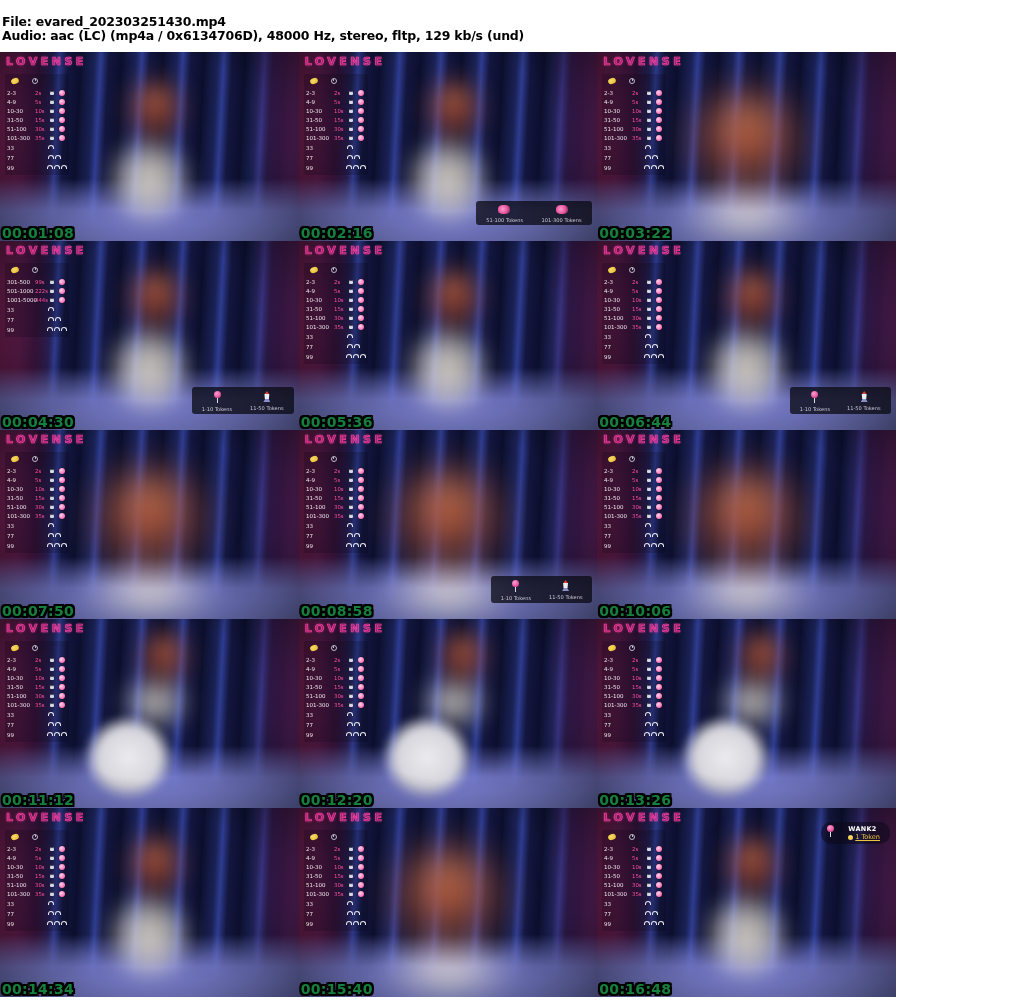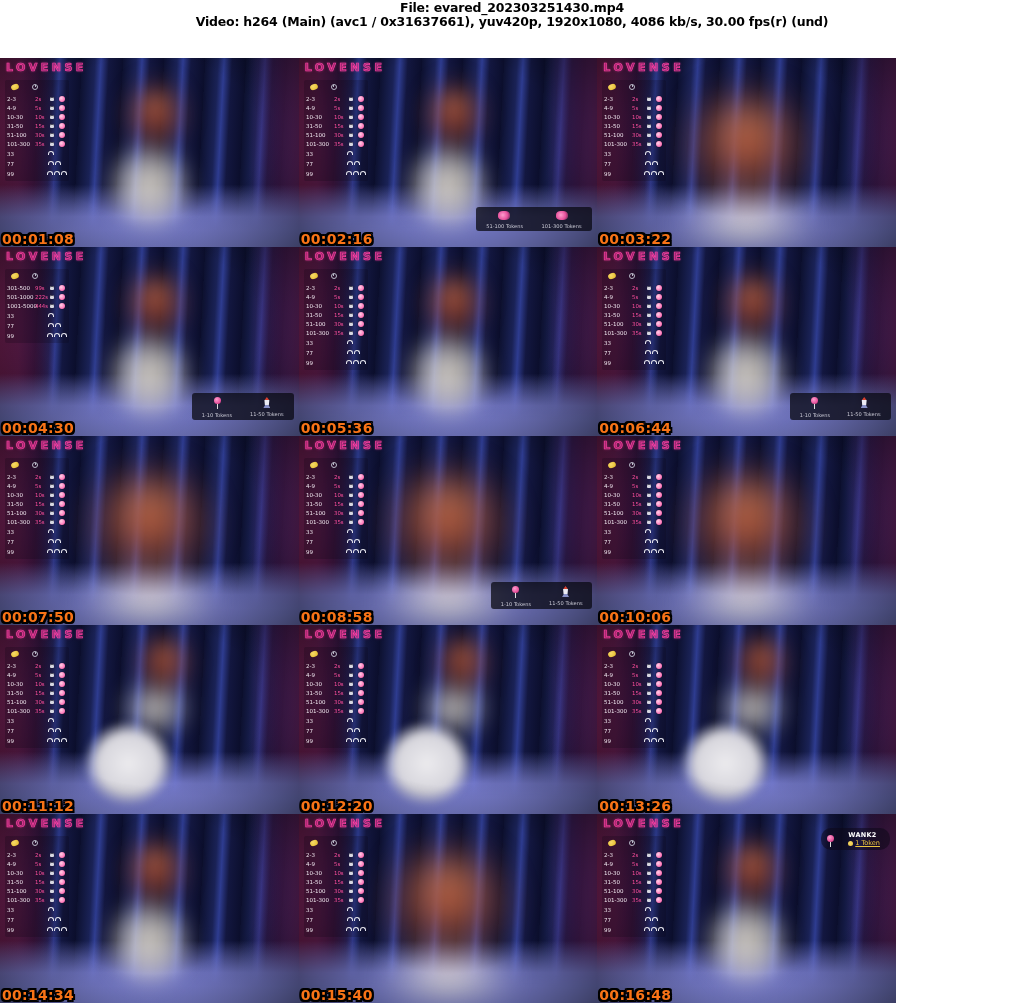--- a/index.html
+++ b/index.html
@@ -1,21 +1,21 @@
 <!DOCTYPE html>
 <html style="--brand: #ff3fa4; --coin: #eac53f;"><head>
 <meta charset="utf-8">
 <style>
   :root { --brand:#ff3fa4; --coin:#eac53f; }
   * { margin:0; padding:0; box-sizing:border-box; }
   html,body { width:1024px; height:1003px; overflow:hidden; background:#fff;
               font-family:"DejaVu Sans", sans-serif; }
 
   
-  .hdr { height:58px; background:#fff; padding:1px 2px 0 2px;text-align:center; }
+  .hdr { height:52px; background:#fff; padding:15px 2px 0 2px; }
   .hline { font-size:12.5px; line-height:14px; font-weight:bold; color:#000;
            white-space:nowrap; letter-spacing:-0.2px; }
 
   
   .grid { display:grid; width:896px; grid-template-columns:repeat(3,1fr);
           grid-auto-rows:189px; background:#05050c; }
   .thumb { position:relative; overflow:hidden; background:#10143a; }
 
   
   .scene { position:absolute; inset:0;
@@ -83,39 +83,39 @@
   .ov-label { font-size:6px; color:#c8c8d4; white-space:nowrap; transform:scale(.85); }
   .ic-lollipop { width:7px; height:12px; position:relative; flex:none; }
   .ic-lollipop::before { content:""; position:absolute; top:0; left:0; width:7px; height:7px;
     border-radius:50%; background:radial-gradient(circle at 38% 35%, #ff9ccd, #e5509b 65%, #b0255f); }
   .ic-lollipop::after { content:""; position:absolute; top:7px; left:3px; width:1px; height:5px; background:#ddd; }
   .ic-rocket { width:7px; height:11px; flex:none;
     background:linear-gradient(to bottom, #d8402f 0 30%, #ececf4 30% 75%, #8890c8 75%);
     clip-path:polygon(50% 0, 85% 30%, 78% 78%, 100% 100%, 0 100%, 22% 78%, 15% 30%); }
   .ic-toy { width:12px; height:9px; border-radius:40%; flex:none; filter:blur(.5px);
     background:radial-gradient(circle at 40% 45%, #ff9ccd, #e5509b 55%, rgba(160,40,90,.35)); }
-  .ov.alert { right:6px; top:14px; display:flex; align-items:flex-end; gap:14px;
+  .ov.alert { right:6px; top:14px; display:flex; align-items:flex-start; gap:14px;
               padding:3px 10px 3px 6px; border-radius:10px; background:rgba(12,8,24,.55); }
   .ov-name { font-size:6.5px; color:#fff; font-weight:bold; letter-spacing:.3px; }
   .ov-amt { display:flex; align-items:center; gap:2px; font-size:6.5px; color:var(--coin);text-decoration:underline; }
   .ic-coin-sm { width:5px; height:5px; border-radius:50%; flex:none;
     background:radial-gradient(circle at 40% 35%, #f7da6a, var(--coin)); }
 
   
-  .ts { position:absolute; left:2px; bottom:0px; font-size:14px; font-weight:bold; color:#f97316;
+  .ts { position:absolute; left:2px; bottom:0px; font-size:14px; font-weight:bold; color:#15803d;
     letter-spacing:.3px; z-index:4;
     text-shadow:-2px -2px 0 #000, 2px -2px 0 #000, -2px 2px 0 #000, 2px 2px 0 #000,
                 -2px 0 0 #000, 2px 0 0 #000, 0 -2px 0 #000, 0 2px 0 #000; }
 </style>
 </head>
 <body>
 
 <header class="hdr">
   <div class="hline">File: evared_202303251430.mp4</div>
-  <div class="hline">Video: h264 (Main) (avc1 / 0x31637661), yuv420p, 1920x1080, 4086 kb/s, 30.00 fps(r) (und)</div>
+  <div class="hline">Audio: aac (LC) (mp4a / 0x6134706D), 48000 Hz, stereo, fltp, 129 kb/s (und)</div>
 </header>
 
 <main id="grid" class="grid">
     <figure class="thumb v-close">
     <div class="scene"></div>
     <div class="fig"></div>
 
     <div class="vig"></div>
     <div class="logo">LOVENSE</div>
     <div class="menu">

